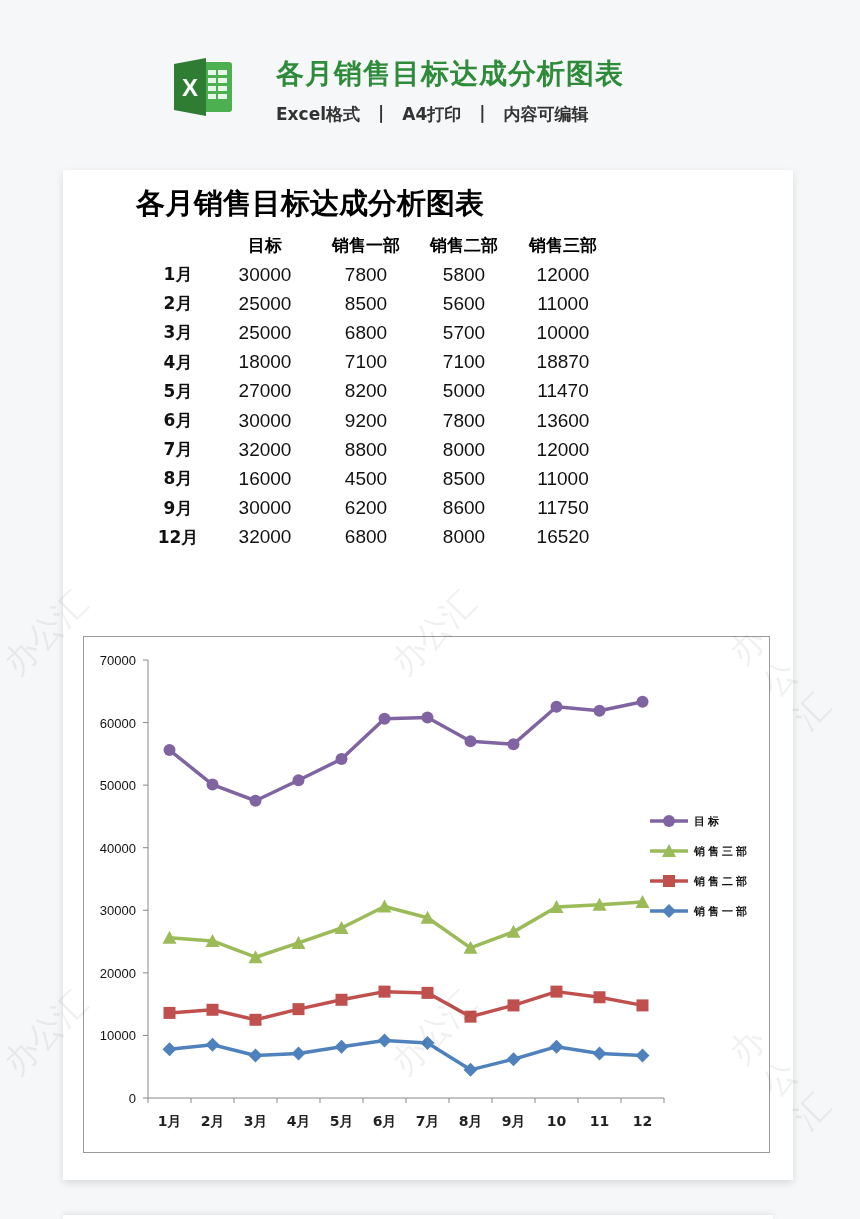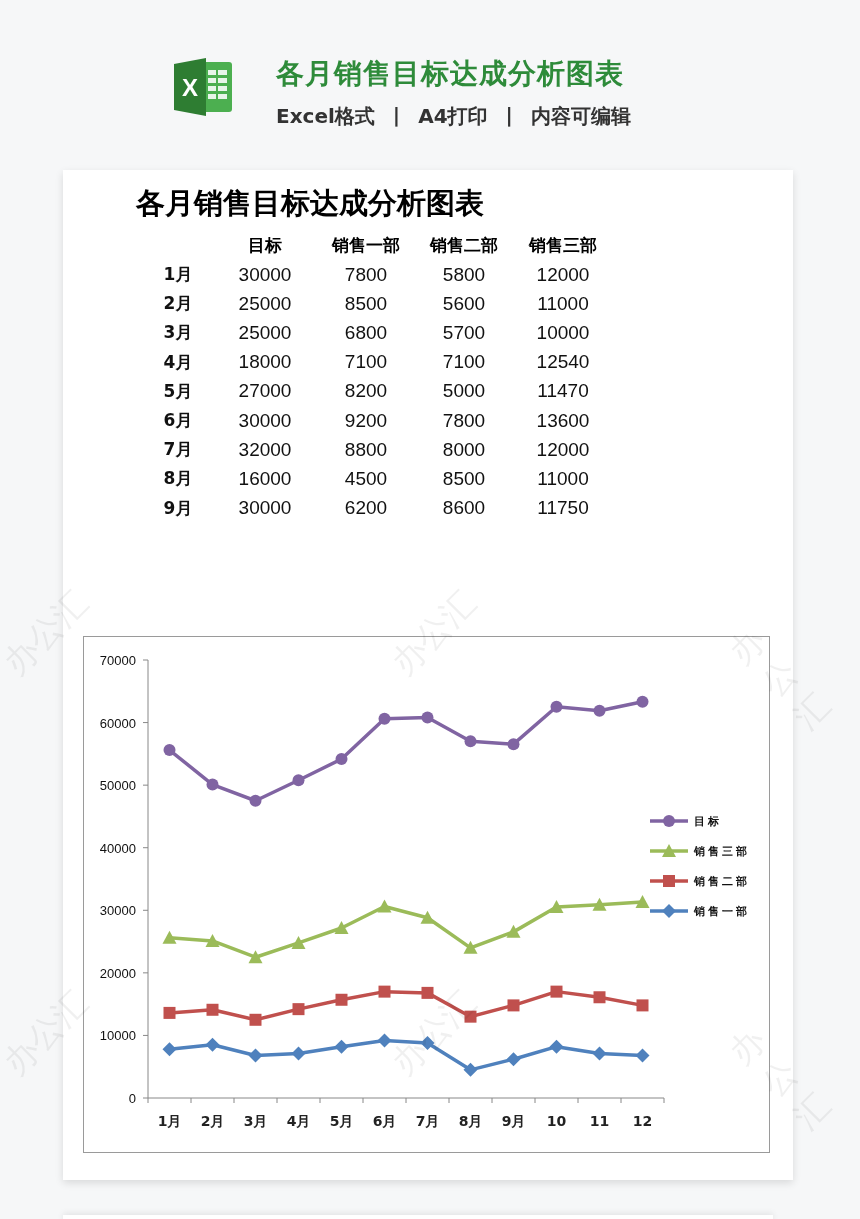--- a/index.html
+++ b/index.html
@@ -1,20 +1,20 @@
 <!DOCTYPE html>
 <html><head>
 <meta charset="utf-8">
 <style>
   html,body{margin:0;padding:0;}
   body{width:860px;height:1219px;background:#f6f7f8;position:relative;overflow:hidden;font-family:"Liberation Sans","DejaVu Sans",sans-serif;}
   .header{position:absolute;left:0;top:0;width:860px;height:150px;}
   .xl-icon{position:absolute;left:172px;top:56px;width:62px;height:62px;}
   .h-title{position:absolute;left:276px;top:55px;font-size:28px;font-weight:bold;color:#2e8b3a;letter-spacing:1px;font-family:"DejaVu Sans",sans-serif;}
-  .h-sub{position:absolute;left:276px;top:103px;font-size:20px;font-weight:bold;color:#333;display:flex;gap:18px;font-family:"DejaVu Sans",sans-serif;}
+  .h-sub{position:absolute;left:276px;top:103px;font-size:17px;font-weight:bold;color:#333;display:flex;gap:18px;font-family:"DejaVu Sans",sans-serif;}
   .page{position:absolute;left:63px;top:170px;width:730px;height:1010px;background:#fff;box-shadow:0 3px 8px rgba(0,0,0,0.12);}
   .page2{position:absolute;left:63px;top:1215px;width:710px;height:10px;background:#fff;box-shadow:0 -2px 6px rgba(0,0,0,0.08);}
   .doc-title{position:absolute;left:73px;top:14px;font-size:29px;font-weight:bold;color:#000;font-family:"DejaVu Sans",sans-serif;}
   table.data{position:absolute;left:80px;top:60px;border-collapse:collapse;}
   table.data th{font-size:17px;font-weight:bold;height:30px;text-align:center;font-family:"DejaVu Sans",sans-serif;padding:0;}
   table.data td{font-size:19px;height:29.2px;text-align:center;padding:0;color:#111;}
   table.data td.m{font-weight:bold;font-family:"DejaVu Sans",sans-serif;font-size:17px;}
   .c0{width:70px}.c1{width:104px}.c2{width:98px}.c3{width:98px}.c4{width:100px}
   .chart-box{position:absolute;left:20px;top:466px;width:685px;height:515px;border:1px solid #9a9a9a;background:#fff;}
   .wm{position:absolute;font-size:34px;color:rgba(0,0,0,0.06);transform:rotate(-45deg);font-family:"DejaVu Sans",sans-serif;pointer-events:none;}
@@ -81,21 +81,21 @@
           <td>25000</td>
           <td>6800</td>
           <td>5700</td>
           <td>10000</td>
         </tr>
         <tr>
           <td class="m">4月</td>
           <td>18000</td>
           <td>7100</td>
           <td>7100</td>
-          <td>12540</td>
+          <td>18870</td>
         </tr>
         <tr>
           <td class="m">5月</td>
           <td>27000</td>
           <td>8200</td>
           <td>5000</td>
           <td>11470</td>
         </tr>
         <tr>
           <td class="m">6月</td>
@@ -117,20 +117,27 @@
           <td>4500</td>
           <td>8500</td>
           <td>11000</td>
         </tr>
         <tr>
           <td class="m">9月</td>
           <td>30000</td>
           <td>6200</td>
           <td>8600</td>
           <td>11750</td>
+        </tr>
+        <tr>
+          <td class="m">12月</td>
+          <td>32000</td>
+          <td>6800</td>
+          <td>8000</td>
+          <td>16520</td>
         </tr>
       </tbody>
   </table>
 
   <div class="chart-box">
     <svg id="chart" width="685" height="515">
         <line x1="64" y1="23" x2="64" y2="461" stroke="#888" stroke-width="1"></line>
         <line x1="64" y1="461" x2="580" y2="461" stroke="#888" stroke-width="1"></line>
         <line x1="59" y1="461" x2="64" y2="461" stroke="#888"></line>
         <text x="52" y="466" text-anchor="end" font-size="13" fill="#111" font-family="Liberation Sans, sans-serif">0</text>

